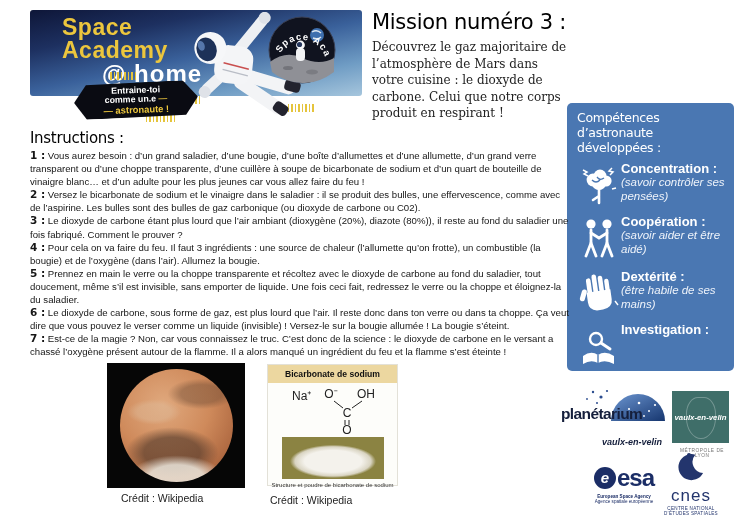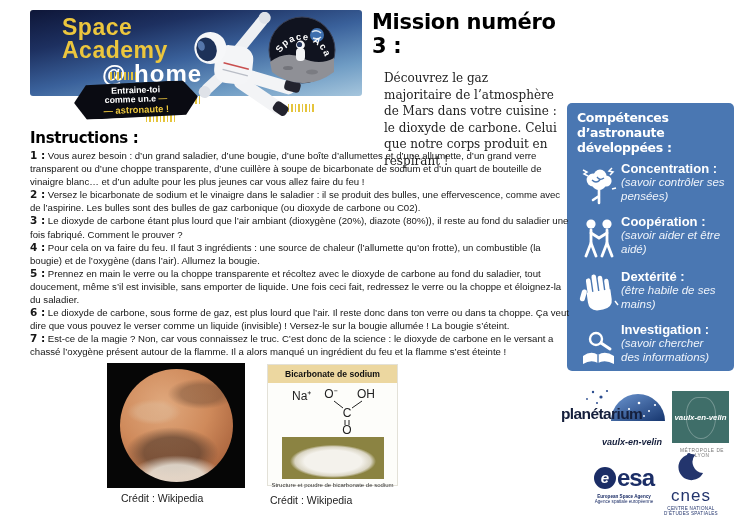--- a/index.html
+++ b/index.html
@@ -17,23 +17,23 @@
   .badge{left:44px;top:72px;width:124px;height:36px;background:#0a0b12;transform:rotate(-2deg);
          clip-path:polygon(10% 4%,88% 0%,100% 46%,90% 96%,10% 100%,0% 52%);
          display:flex;flex-direction:column;justify-content:center;align-items:center;
          font-weight:bold;font-size:8.8px;line-height:9.6px;color:#fff;}
   .badge .l3{color:#ecc63d;font-size:9.4px;}
   .badge .l2::after{content:" —";color:#ecc63d;}
   .badge .l3::before{content:"— ";color:#ecc63d;}
 
   
   .mission{left:372px;top:10px;width:198px;}
-  .marker{font-family:"DejaVu Sans",sans-serif;font-weight:bold;letter-spacing:-0.3px;}
+  .marker{font-family:"DejaVu Sans",sans-serif;font-weight:normal;letter-spacing:-0.3px;}
   .mission h1{margin:0 0 5px 0;font-size:21px;line-height:24px;color:#000;}
-  .mission p{margin:12px;font-family:"DejaVu Serif","Liberation Serif",serif;font-size:12px;line-height:16.5px;color:#222;}
+  .mission p{margin:0;font-family:"DejaVu Serif","Liberation Serif",serif;font-size:12px;line-height:16.5px;color:#222;}
 
   
   .sidebar{left:567px;top:103px;width:167px;height:268px;background:#4a77b2;border-radius:5px;
            box-sizing:border-box;padding:7px 9px 8px 10px;color:#fff;}
   .sidebar h2{margin:0 0 6px 0;font-size:12.5px;line-height:15px;color:#fff;}
   .comp-item{display:flex;align-items:flex-start;margin-bottom:5px;}
   .comp-icon{flex:0 0 44px;display:flex;justify-content:center;padding-top:2px;}
   .comp-name{font-size:13px;line-height:15px;font-weight:bold;}
   .comp-desc{font-size:11.5px;line-height:13.5px;font-style:italic;color:#eef3fa;}
 
@@ -217,21 +217,20 @@
       <div class="comp-icon">
         <svg width="40" height="46" viewBox="0 0 40 46">
           <circle cx="17" cy="15" r="6" stroke="#ffffff" stroke-width="2.4" fill="none"></circle>
           <path d="M22 19 L31 25" stroke="#ffffff" stroke-width="3" stroke-linecap="round"></path>
           <path d="M4 32 Q12 26 19 31 Q26 26 35 32 L35 40 Q26 35 19 39 Q12 35 4 40 Z" fill="#ffffff"></path>
           <path d="M19 31 V39" stroke="#4a77b2" stroke-width="1.4"></path>
         </svg>
       </div>
       <div>
         <div class="comp-name">Investigation :</div>
-        <div class="comp-desc">(savoir chercher des informations)</div>
       </div>
     </div>
   </div>
 
   <div class="abs instructions">
     <h2 class="marker">Instructions :</h2>
     <p class="step"><b class="stepnum">1 :</b> <span>Vous aurez besoin : d’un grand saladier, d’une bougie, d’une boîte d’allumettes et d’une allumette, d’un grand verre transparent ou d’une choppe transparente, d’une cuillère à soupe de bicarbonate de sodium et d’un quart de bouteille de vinaigre blanc… et d’un adulte pour les plus jeunes car vous allez faire du feu !</span></p>
     <p class="step"><b class="stepnum">2 :</b> <span>Versez le bicarbonate de sodium et le vinaigre dans le saladier : il se produit des bulles, une effervescence, comme avec de l’aspirine. Les bulles sont des bulles de gaz carbonique (ou dioxyde de carbone ou C02).</span></p>
     <p class="step"><b class="stepnum">3 :</b> <span>Le dioxyde de carbone étant plus lourd que l’air ambiant (dioxygène (20%), diazote (80%)), il reste au fond du saladier une fois fabriqué. Comment le prouver ?</span></p>
     <p class="step"><b class="stepnum">4 :</b> <span>Pour cela on va faire du feu. Il faut 3 ingrédients : une source de chaleur (l’allumette qu’on frotte), un combustible (la bougie) et de l’oxygène (dans l’air). Allumez la bougie.</span></p>

